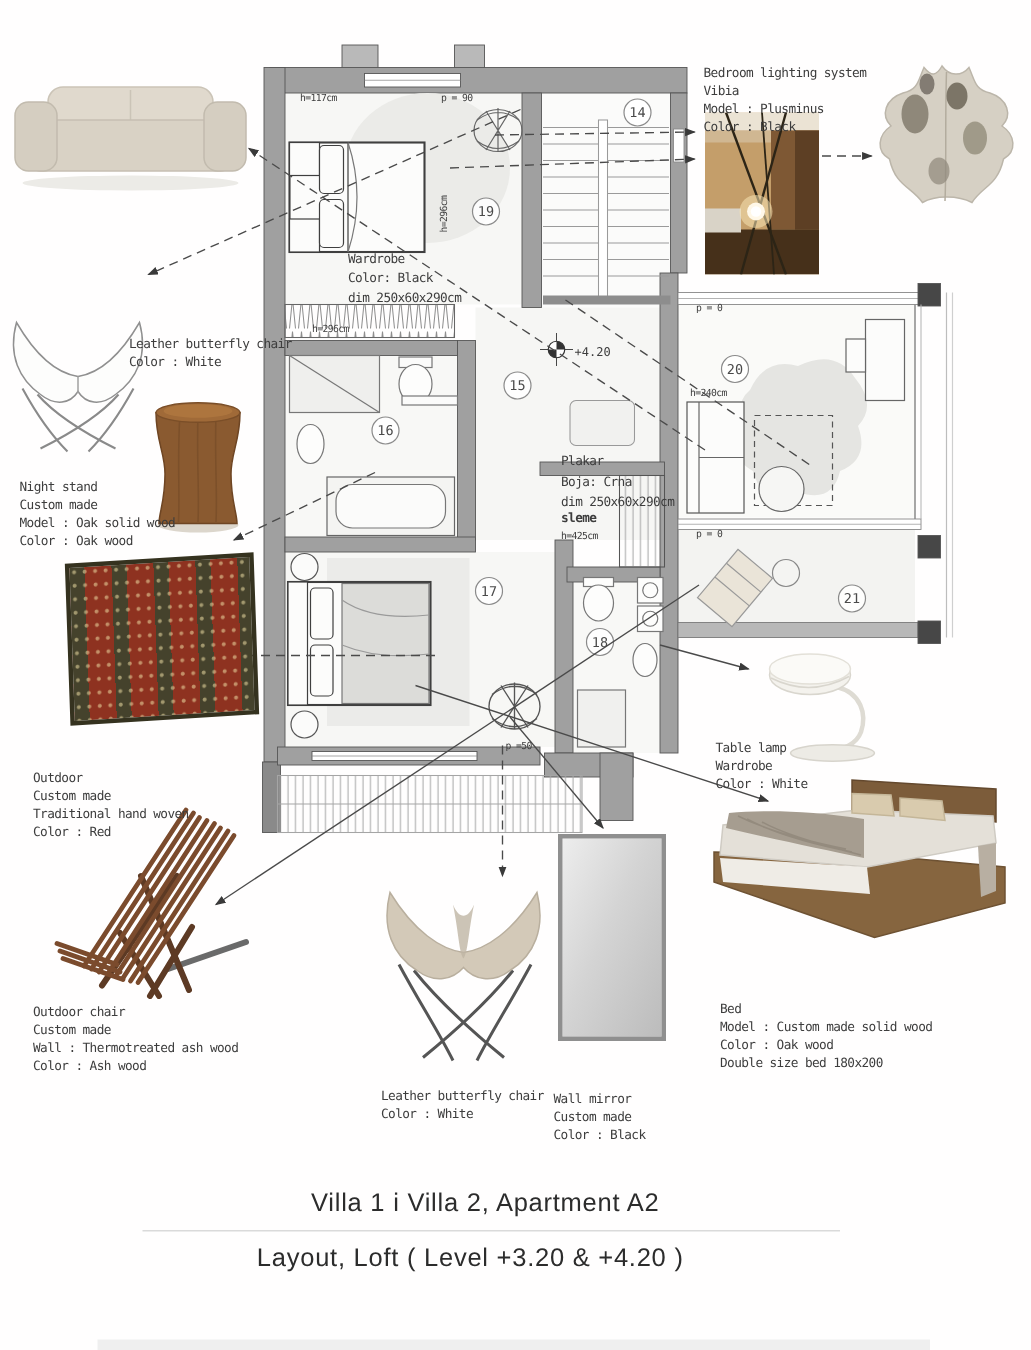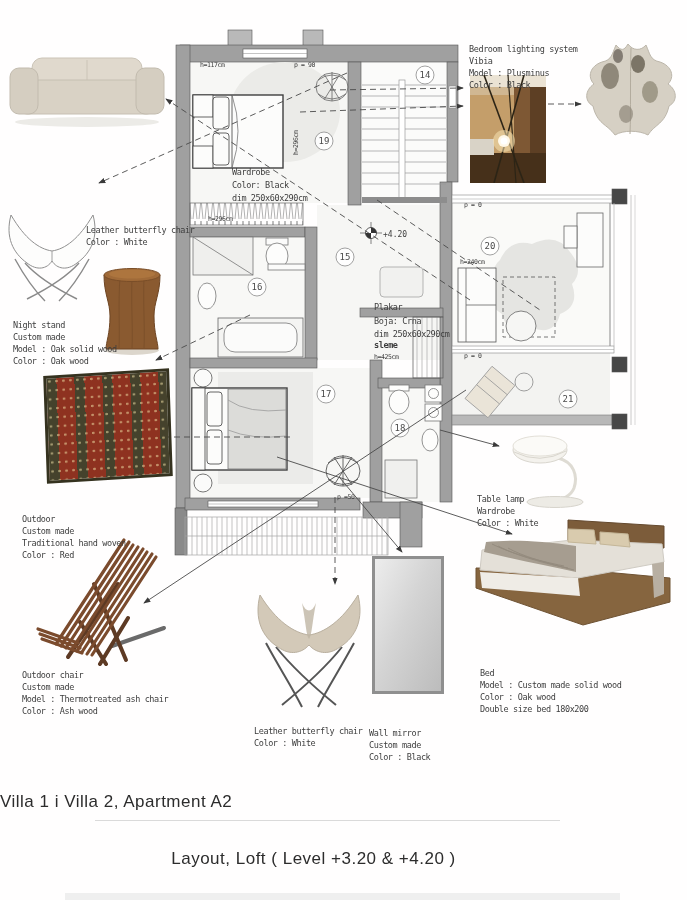--- a/index.html
+++ b/index.html
@@ -1,24 +1,24 @@
 <!DOCTYPE html>
 <html><head>
 <meta charset="utf-8">
 <style>
   html,body{margin:0;padding:0;background:#ffffff;}
   .canvas{position:relative;width:687px;height:900px;background:#fffefe;overflow:hidden;
           font-family:"Liberation Sans",sans-serif;}
   .lbl{position:absolute;font:8.5px/12px "DejaVu Sans Mono",monospace;letter-spacing:-0.4px;
        color:#3d3d3d;white-space:pre;z-index:6;margin-top:28px;}
-  .title1{position:absolute;left:0;right:40px;top:792px;font-size:17px;
+  .title1{position:absolute;left:0;right:40px;top:792px;text-align:center;font-size:17px;
           color:#2c2c2c;letter-spacing:.5px;z-index:6;}
   .hr{position:absolute;left:95px;top:820px;width:465px;height:1px;background:#dadada;z-index:6;}
   .title2{position:absolute;left:0;right:60px;top:829px;text-align:center;font-size:17px;
-          color:#2c2c2c;letter-spacing:.5px;z-index:6;margin-top:20px;}
+          color:#2c2c2c;letter-spacing:.5px;z-index:6;}
   .bottom-bar{position:absolute;left:65px;top:893px;width:555px;height:7px;background:#efefef;z-index:2;}
   svg{display:block;}
   .planSvg{position:absolute;left:0;top:0;z-index:1;}
   .item{position:absolute;z-index:4;}
   .mirror{background:linear-gradient(115deg,#ededed 0%,#d4d4d4 45%,#bcbcbc 100%);
           border:3px solid #8f8f8f;}
   .tapestry{border:3px solid #35321f;transform:rotate(-2deg) skewY(-1.5deg);
     background-image:
       radial-gradient(circle at 3px 3px, rgba(238,222,164,.55) 1px, rgba(0,0,0,0) 1.6px),
       repeating-linear-gradient(90deg,#45422c 0 10px,#8e3220 10px 28px);
@@ -368,21 +368,21 @@
     <ellipse cx="32" cy="36" rx="9" ry="13" fill="#8f887a"></ellipse>
     <ellipse cx="72" cy="52" rx="8" ry="11" fill="#97907f" opacity=".85"></ellipse>
     <ellipse cx="48" cy="74" rx="7" ry="9" fill="#8f887a" opacity=".7"></ellipse>
     <ellipse cx="60" cy="24" rx="7" ry="9" fill="#7c7567"></ellipse>
     <ellipse cx="40" cy="16" rx="5" ry="7" fill="#6e675f" opacity=".8"></ellipse>
   </svg>
 
   <div class="lbl" style="left:86px;top:196px"><div>Leather butterfly chair</div><div>Color : White</div></div>
   <div class="lbl" style="left:13px;top:291px"><div>Night stand</div><div>Custom made</div><div>Model : Oak solid wood</div><div>Color : Oak wood</div></div>
   <div class="lbl" style="left:22px;top:485px"><div>Outdoor</div><div>Custom made</div><div>Traditional hand woven</div><div>Color : Red</div></div>
-  <div class="lbl" style="left:22px;top:641px"><div>Outdoor chair</div><div>Custom made</div><div>Model : Thermotreated ash chair</div><div>Color : Ash wood</div></div>
+  <div class="lbl" style="left:22px;top:641px"><div>Outdoor chair</div><div>Custom made</div><div>Wall : Thermotreated ash wood</div><div>Color : Ash wood</div></div>
   <div class="lbl" style="left:254px;top:697px"><div>Leather butterfly chair</div><div>Color : White</div></div>
   <div class="lbl" style="left:369px;top:699px"><div>Wall mirror</div><div>Custom made</div><div>Color : Black</div></div>
   <div class="lbl" style="left:480px;top:639px"><div>Bed</div><div>Model : Custom made solid wood</div><div>Color : Oak wood</div><div>Double size bed 180x200</div></div>
   <div class="lbl" style="left:477px;top:465px"><div>Table lamp</div><div>Wardrobe</div><div>Color : White</div></div>
   <div class="lbl" style="left:469px;top:15px"><div>Bedroom lighting system</div><div>Vibia</div><div>Model : Plusminus</div><div>Color : Black</div></div>
 
   <div class="title1">Villa 1 i Villa 2, Apartment  A2</div>
   <div class="hr"></div>
   <div class="title2">Layout, Loft  ( Level +3.20 &amp; +4.20 )</div>
   <div class="bottom-bar"></div>

